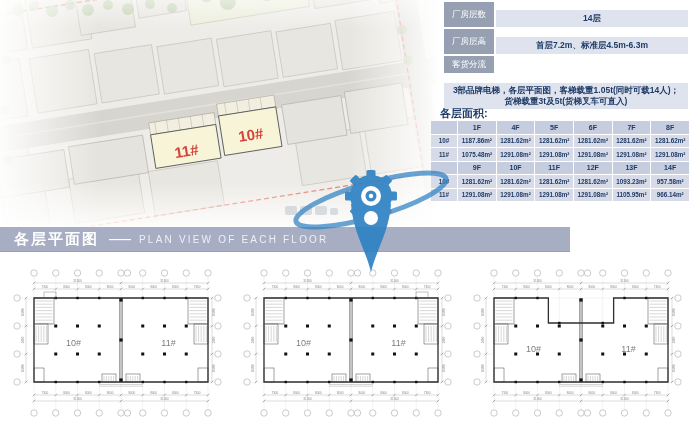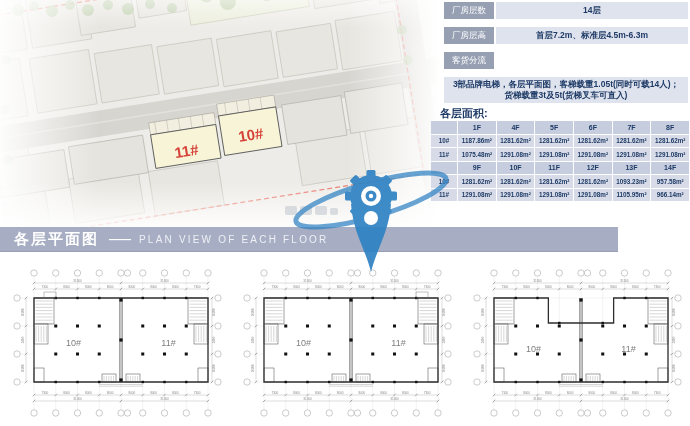--- a/index.html
+++ b/index.html
@@ -1,43 +1,43 @@
 <!DOCTYPE html>
 <html><head>
 <meta charset="utf-8">
 <style>
   html,body{margin:0;padding:0;background:#fff;}
   #stage{position:relative;width:690px;height:426px;overflow:hidden;background:#fff;
          font-family:"Liberation Sans","DejaVu Sans",sans-serif;}
   .abs{position:absolute;}
 
   
-  .spec-table{left:444px;top:2px;width:244px;display:flex;flex-direction:column;gap:8px;}
+  .spec-table{left:444px;top:2px;width:244px;display:flex;flex-direction:column;gap:2px;}
   .spec-row{display:flex;gap:2px;}
   .spec-label{width:48px;background:#97a0b3;color:#fff;font-size:8.5px;display:flex;
               align-items:center;justify-content:center;text-align:center;line-height:1.25;
               padding:2px 1px;white-space:pre-line;}
   .spec-value{flex:1;background:#dfe3ed;color:#1e3a66;font-size:8.5px;font-weight:bold;
               display:flex;align-items:center;justify-content:center;text-align:center;
-              padding:2px 5px;line-height:1.3;}
+              padding:2px 5px;line-height:1.3;margin-top:8px;}
   .spec-row:nth-child(-n+3) .spec-label,.spec-row:nth-child(-n+3) .spec-value{min-height:13px;}
   .spec-row:nth-child(4) .spec-label,.spec-row:nth-child(4) .spec-value{min-height:19px;}
   .spec-row:nth-child(5) .spec-label,.spec-row:nth-child(5) .spec-value{min-height:26px;}
 
   
   .area-title{left:440px;top:106px;font-size:11px;font-weight:bold;color:#1e3a66;}
   table.area{position:absolute;left:430px;top:120px;border-collapse:separate;border-spacing:1.5px;}
   table.area td{background:#d7dbe7;color:#1e3a66;font-weight:bold;font-size:6.3px;
                 text-align:center;height:12.5px;padding:0 1px;}
   table.area td.hd{background:#c6cdde;font-size:7px;}
   table.area td.c0{width:25px;}
   table.area td:not(.c0){width:36px;}
 
   
-  .banner{left:0;top:227px;width:618px;height:24px;background:#a7aec3;display:flex;
+  .banner{left:0;top:227px;width:570px;height:24px;background:#a7aec3;display:flex;
           align-items:center;z-index:2;border-bottom:1px solid #97a0b8;}
   .banner-title{margin-left:14px;font-size:15px;font-weight:bold;color:#fff;letter-spacing:2px;}
   .banner-dash{color:#fff;margin:0 8px 0 10px;font-size:11px;font-weight:bold;}
   .banner-sub{font-size:10px;color:#eef0f6;letter-spacing:2.2px;}
 
   .wm{z-index:3;}
   .plans{z-index:1;}
 </style>
 </head>
 <body>

